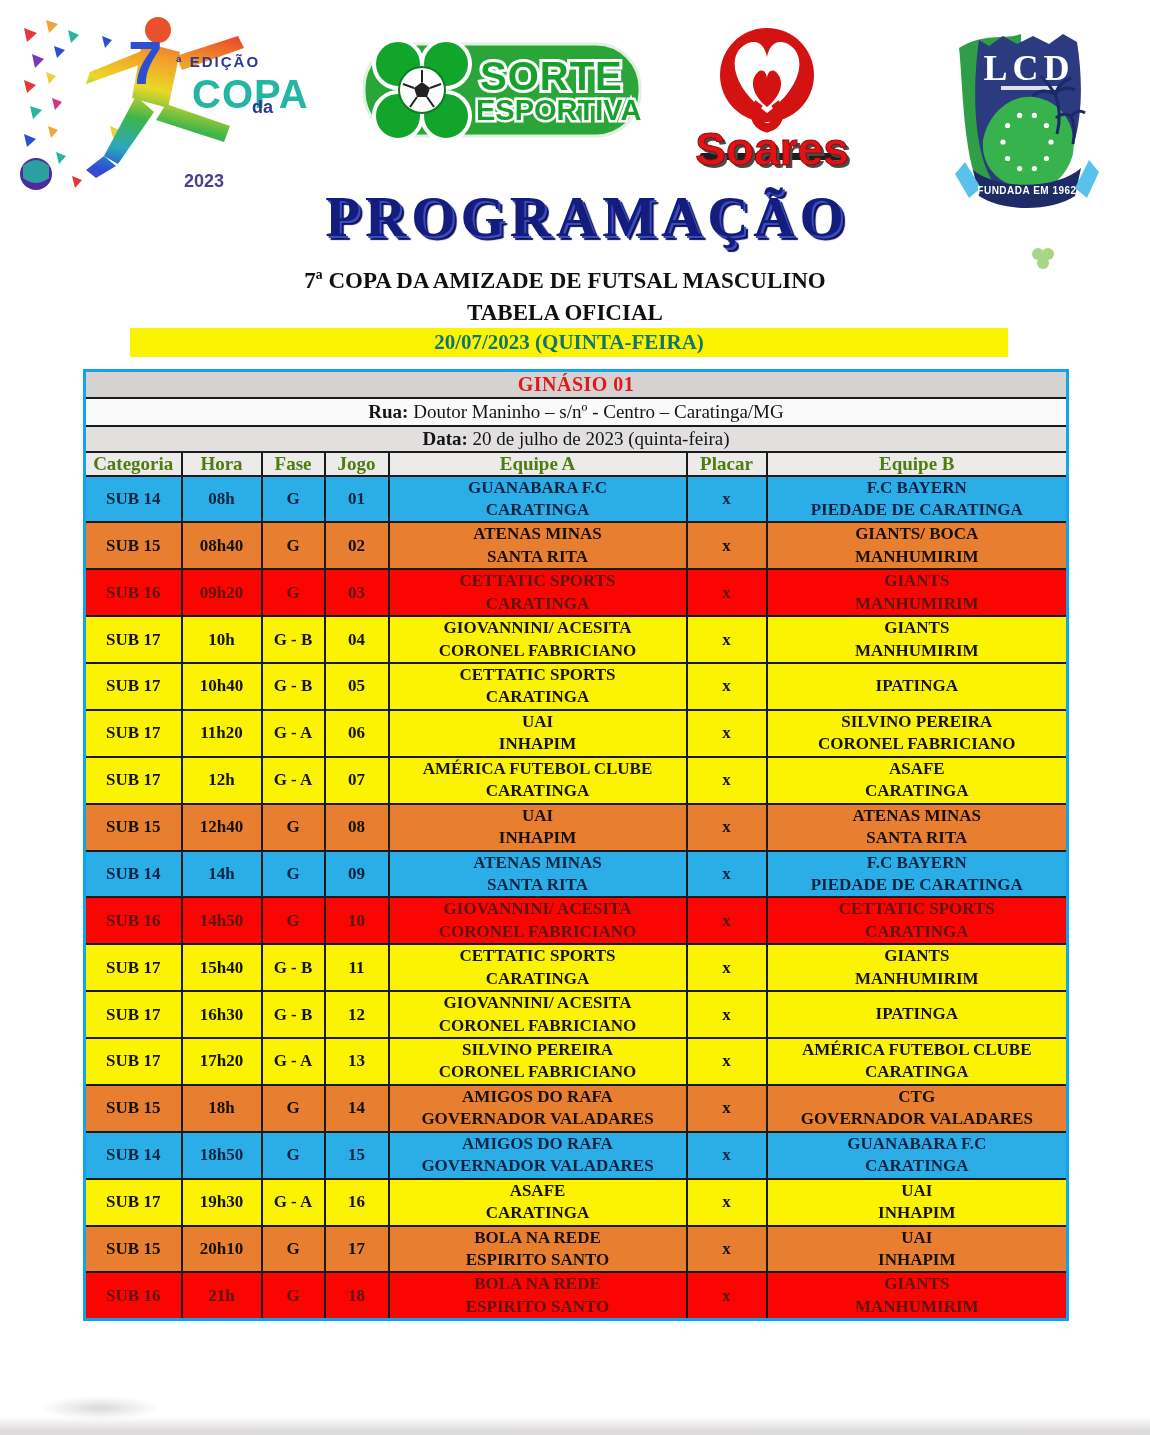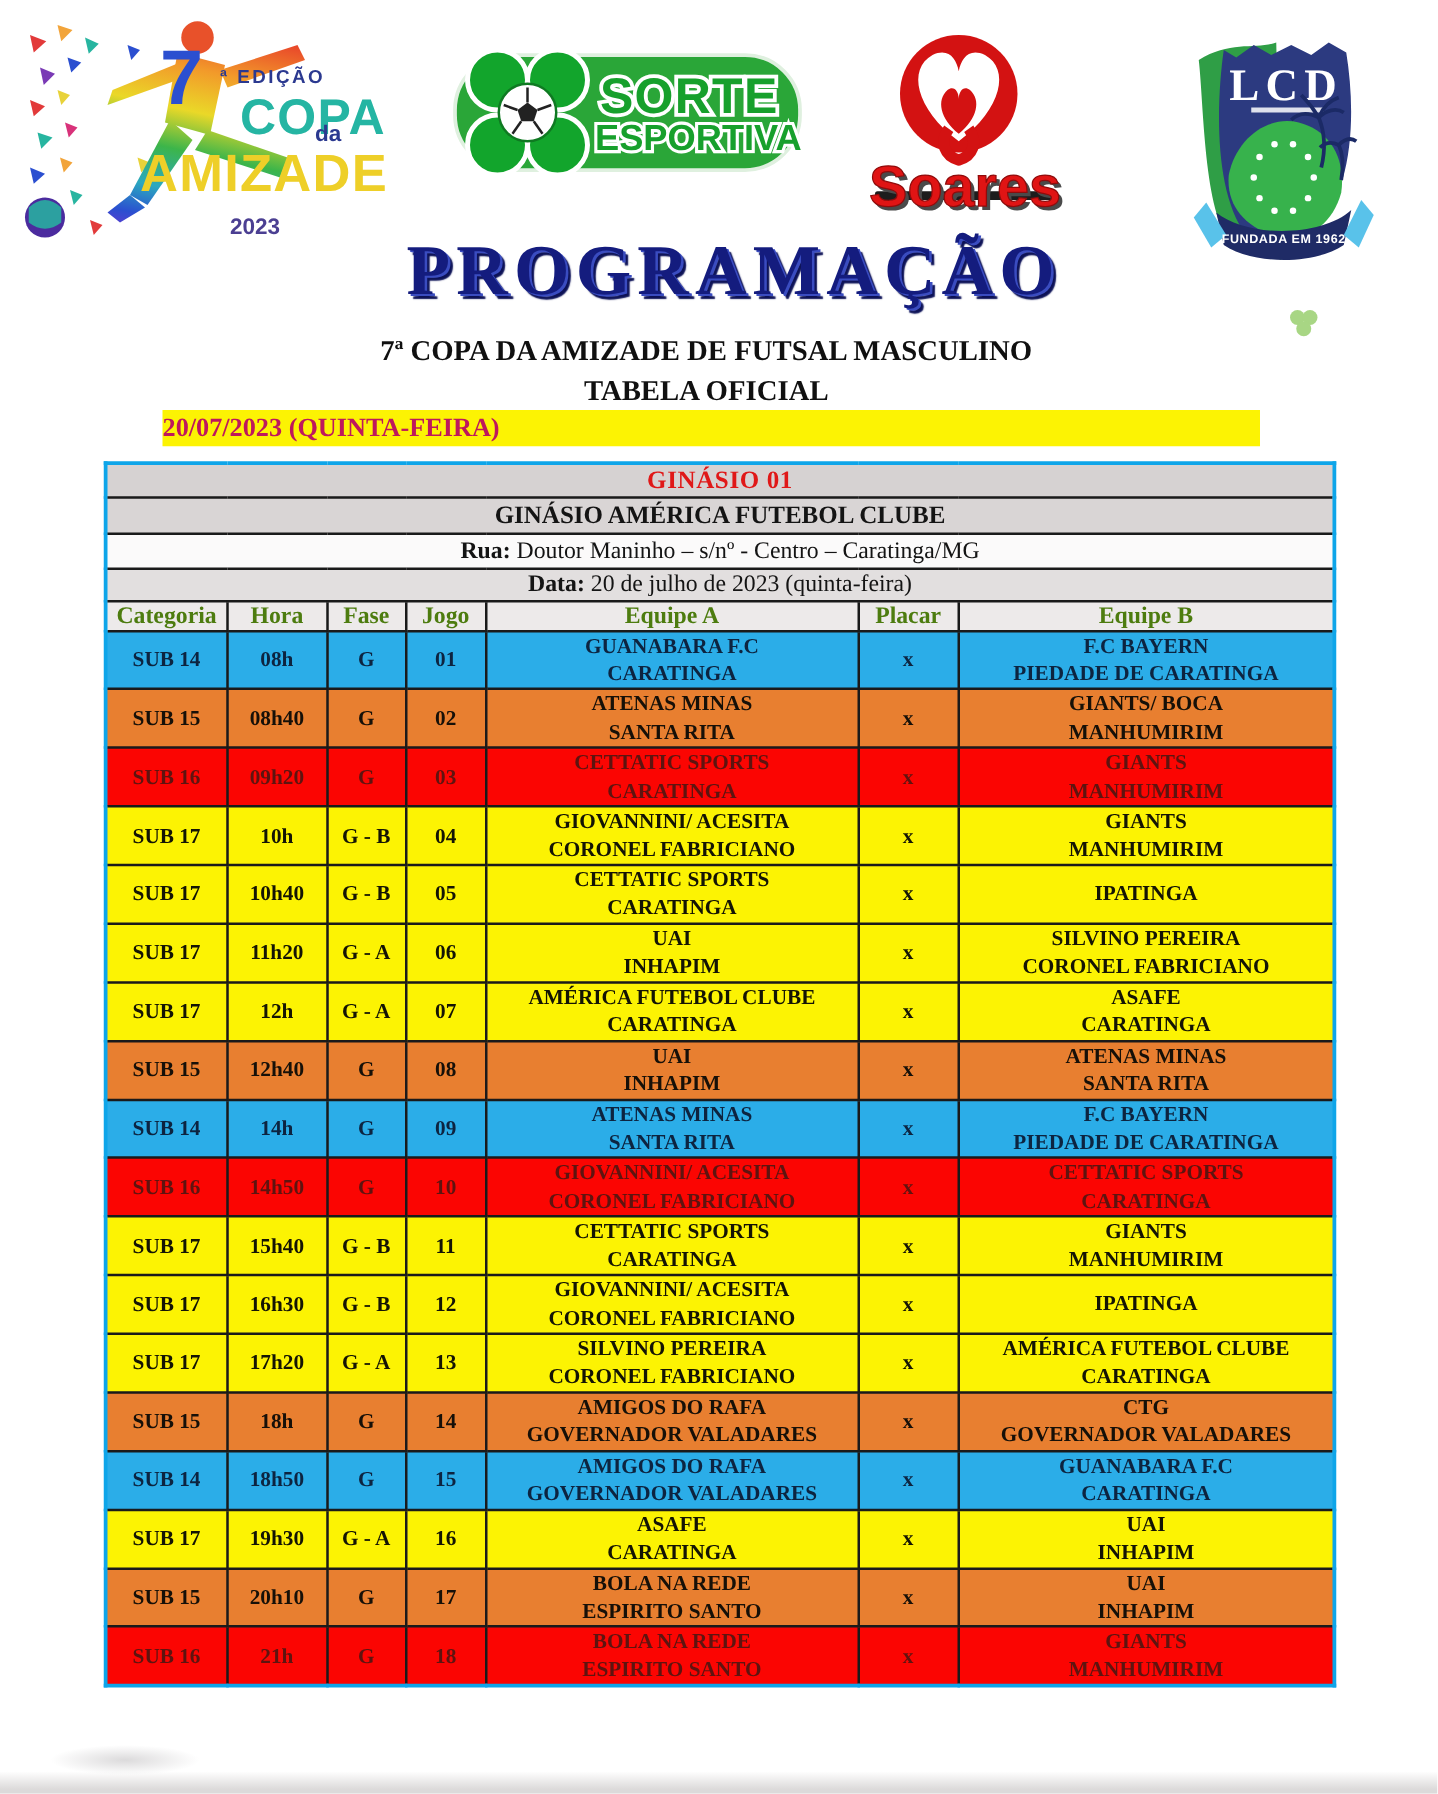--- a/index.html
+++ b/index.html
@@ -32,22 +32,22 @@
     text-shadow:2px 2px 0 #3a4cc0, 4px 4px 1px #0d1257;
     font-family:"Liberation Serif", serif;
   }
   .sub1, .sub2 {
     position:absolute; left:-10px; width:1150px; text-align:center;
     font-size:23px; font-weight:bold; color:#101010;
   }
   .sub1 { top:268px; } .sub2 { top:300px; }
   .datebar {
     position:absolute; left:130px; top:328px; width:878px; height:29px;
-    background:#fcf303; text-align:left; line-height:29px;
-    font-size:21px; font-weight:bold; color:#be185d;
+    background:#fcf303; text-align:center; line-height:29px;
+    font-size:21px; font-weight:bold; color:#0f766e;
   }
 
   
   table.sched {
     position:absolute; left:83px; top:369px; width:983px;
     border-collapse:collapse; table-layout:fixed;
     border:3px solid #0ea5e9;
     font-family:"Liberation Serif", serif;
   }
   table.sched td, table.sched th { border:2px solid #1a1a1a; padding:0; text-align:center; }
@@ -123,21 +123,20 @@
     </g>
     <g>
       <circle cx="30" cy="168" r="16" fill="#4b2b9e"></circle>
       <path d="M17,160 Q30,148 43,160 L43,172 Q30,182 17,172 Z" fill="#27b5a0" opacity=".85"></path>
     </g>
   </svg>
   <span class="copa-text copa-ed-num">7</span>
   <span class="copa-text copa-ed-label">ª EDIÇÃO</span>
   <span class="copa-text copa-word">COPA</span>
   <span class="copa-text copa-da">da</span>
-  <span class="copa-text copa-amizade">AMIZADE</span>
   <span class="copa-text copa-year">2023</span>
 </div>
 
 <div class="logo logo-sorte">
   <svg width="285" height="145" viewBox="0 0 285 145">
     <rect x="2" y="26" width="276" height="92" rx="44" fill="#2aa638" stroke="#dff0df" stroke-width="3"></rect>
     <g fill="#12a52c" stroke="#ffffff" stroke-width="4">
       <circle cx="36" cy="46" r="24"></circle>
         <circle cx="84" cy="46" r="24"></circle>
       <circle cx="36" cy="98" r="24"></circle>
@@ -226,23 +225,20 @@
       <col style="width:80px">
       <col style="width:63px">
       <col style="width:64px">
     <col style="width:298px">
       <col style="width:80px">
       <col style="width:301px">
   </colgroup>
   <thead>
     <tr class="hrow-gray">
       <td colspan="7" class="gym-title">GINÁSIO 01</td>
-    </tr>
-    <tr class="hrow-name">
-      <td colspan="7" class="gym-name">GINÁSIO AMÉRICA FUTEBOL CLUBE</td>
     </tr>
     <tr class="hrow-white">
       <td colspan="7" class="gym-line">
         <span class="lbl">Rua:</span>
         <span>Doutor Maninho – s/nº - Centro – Caratinga/MG</span>
       </td>
     </tr>
     <tr class="hrow-data">
       <td colspan="7" class="gym-line">
         <span class="lbl">Data:</span>

